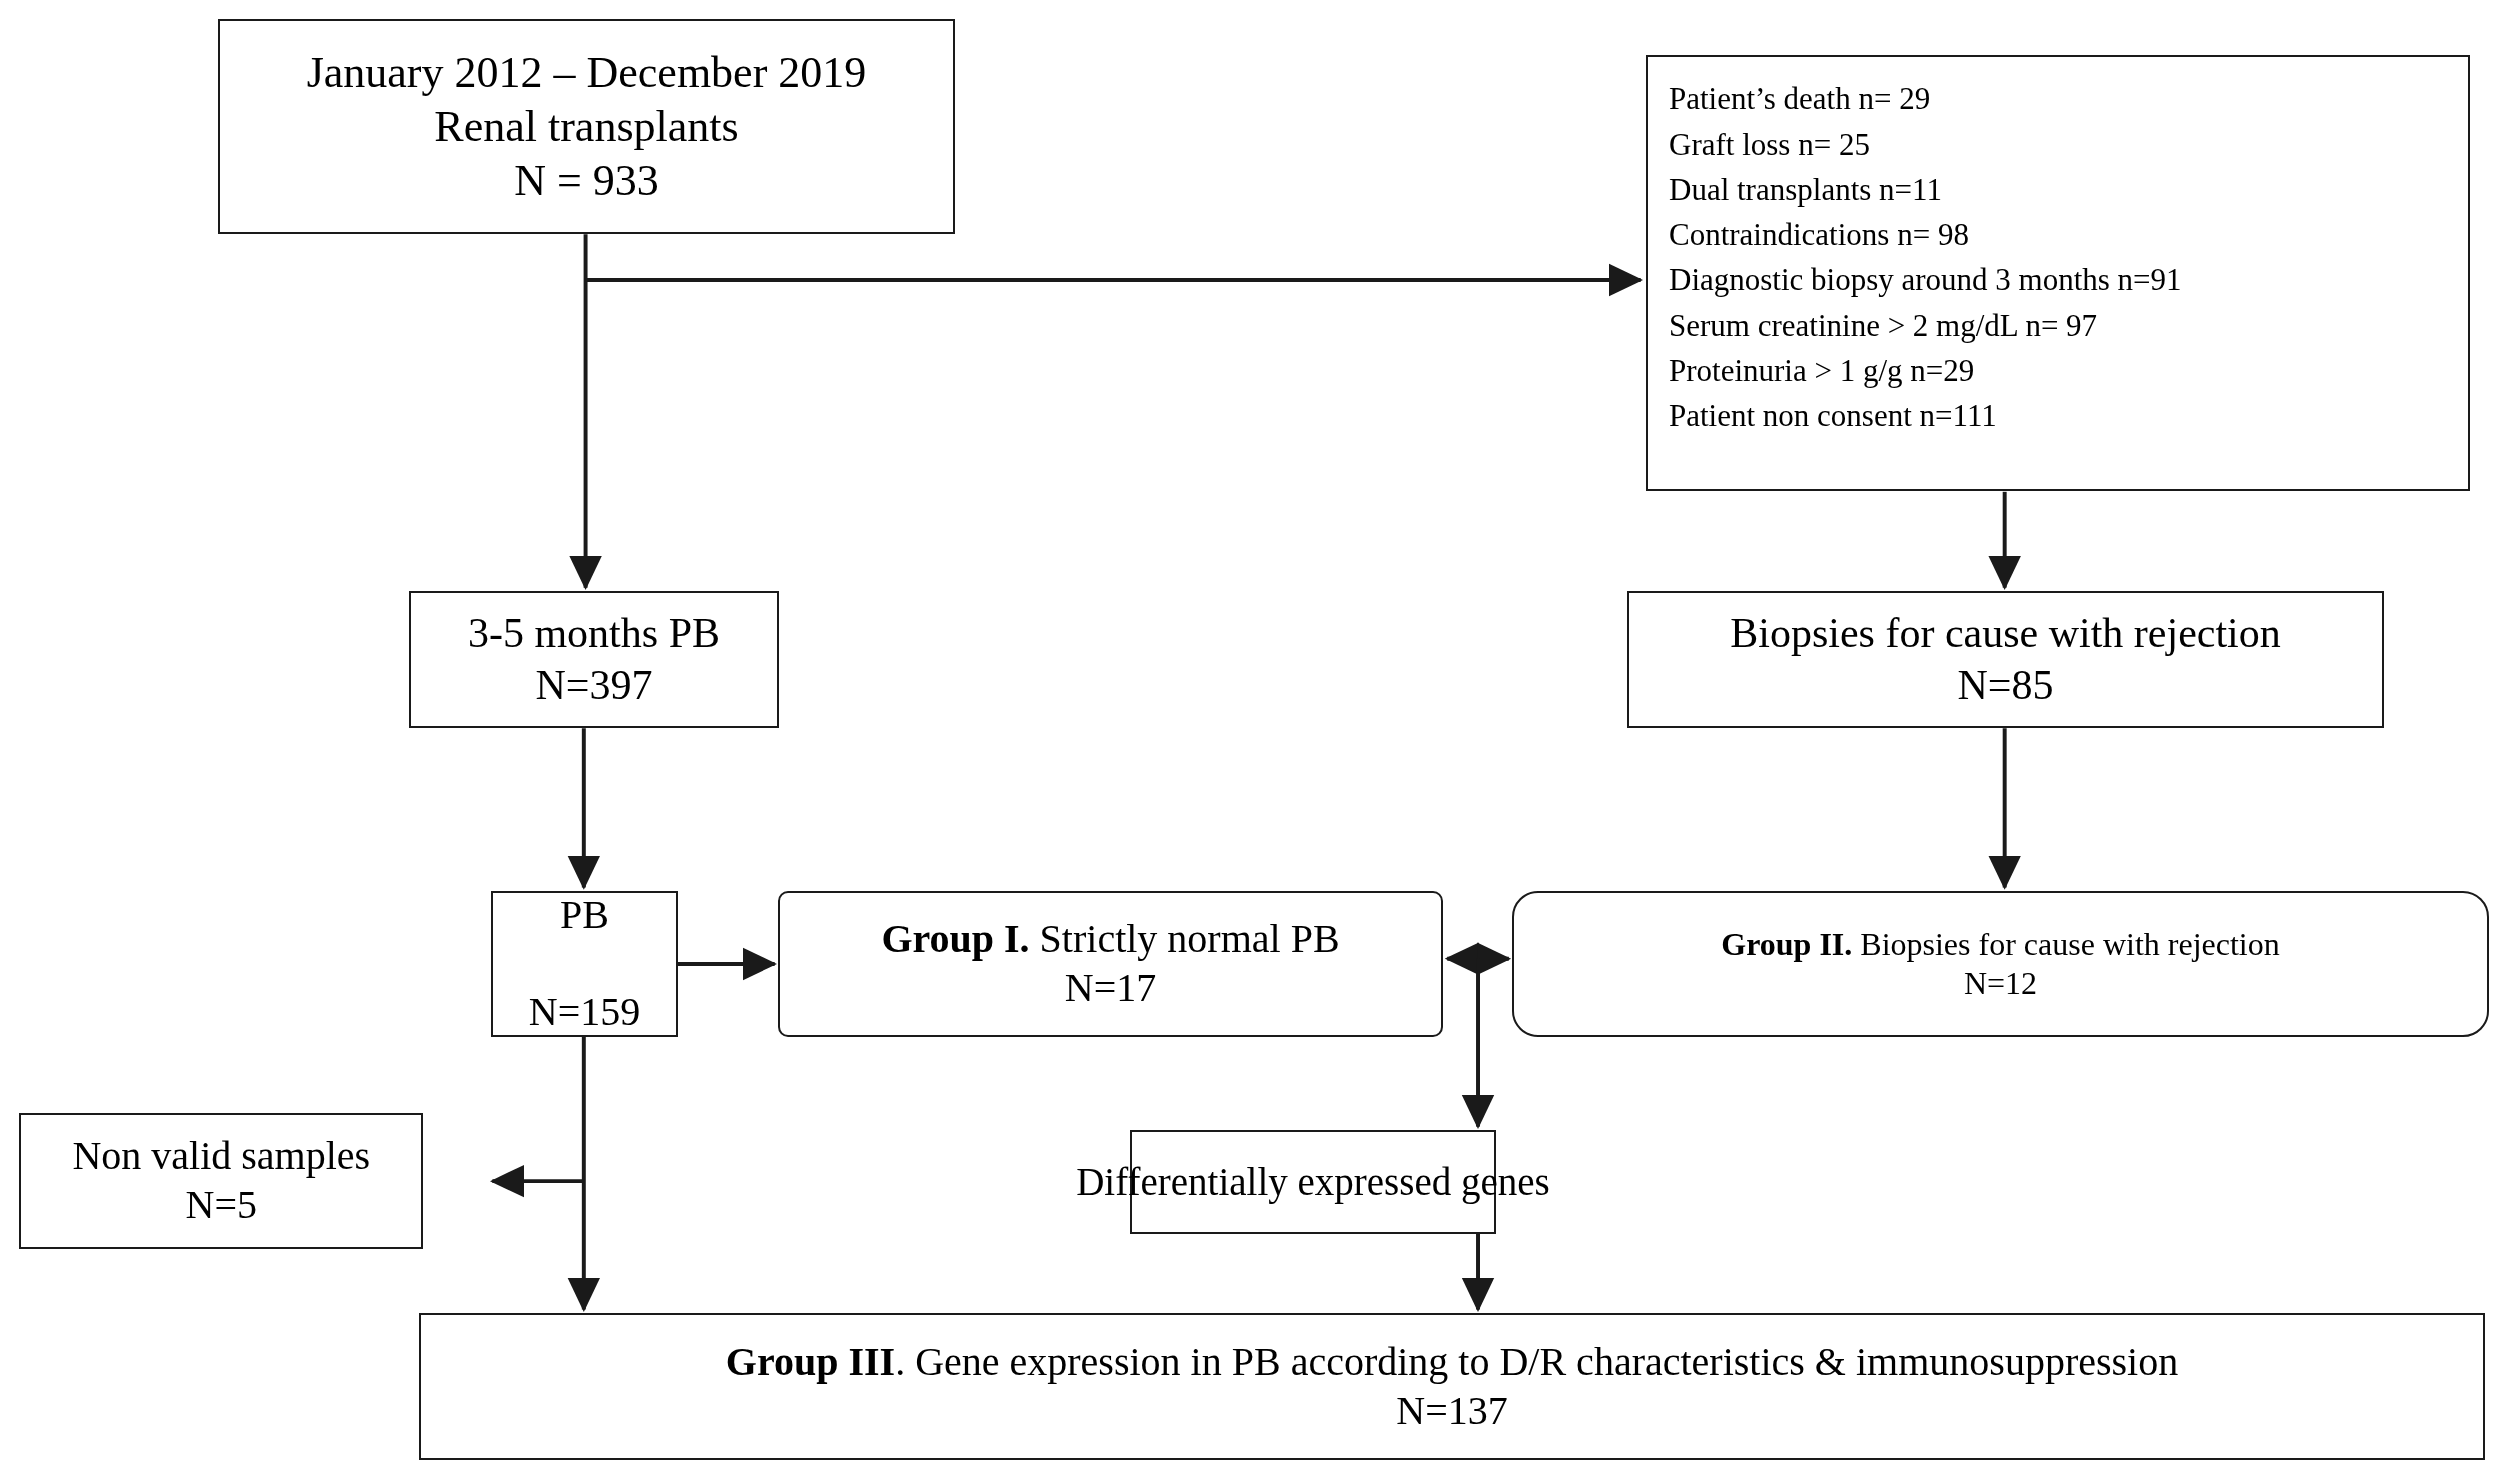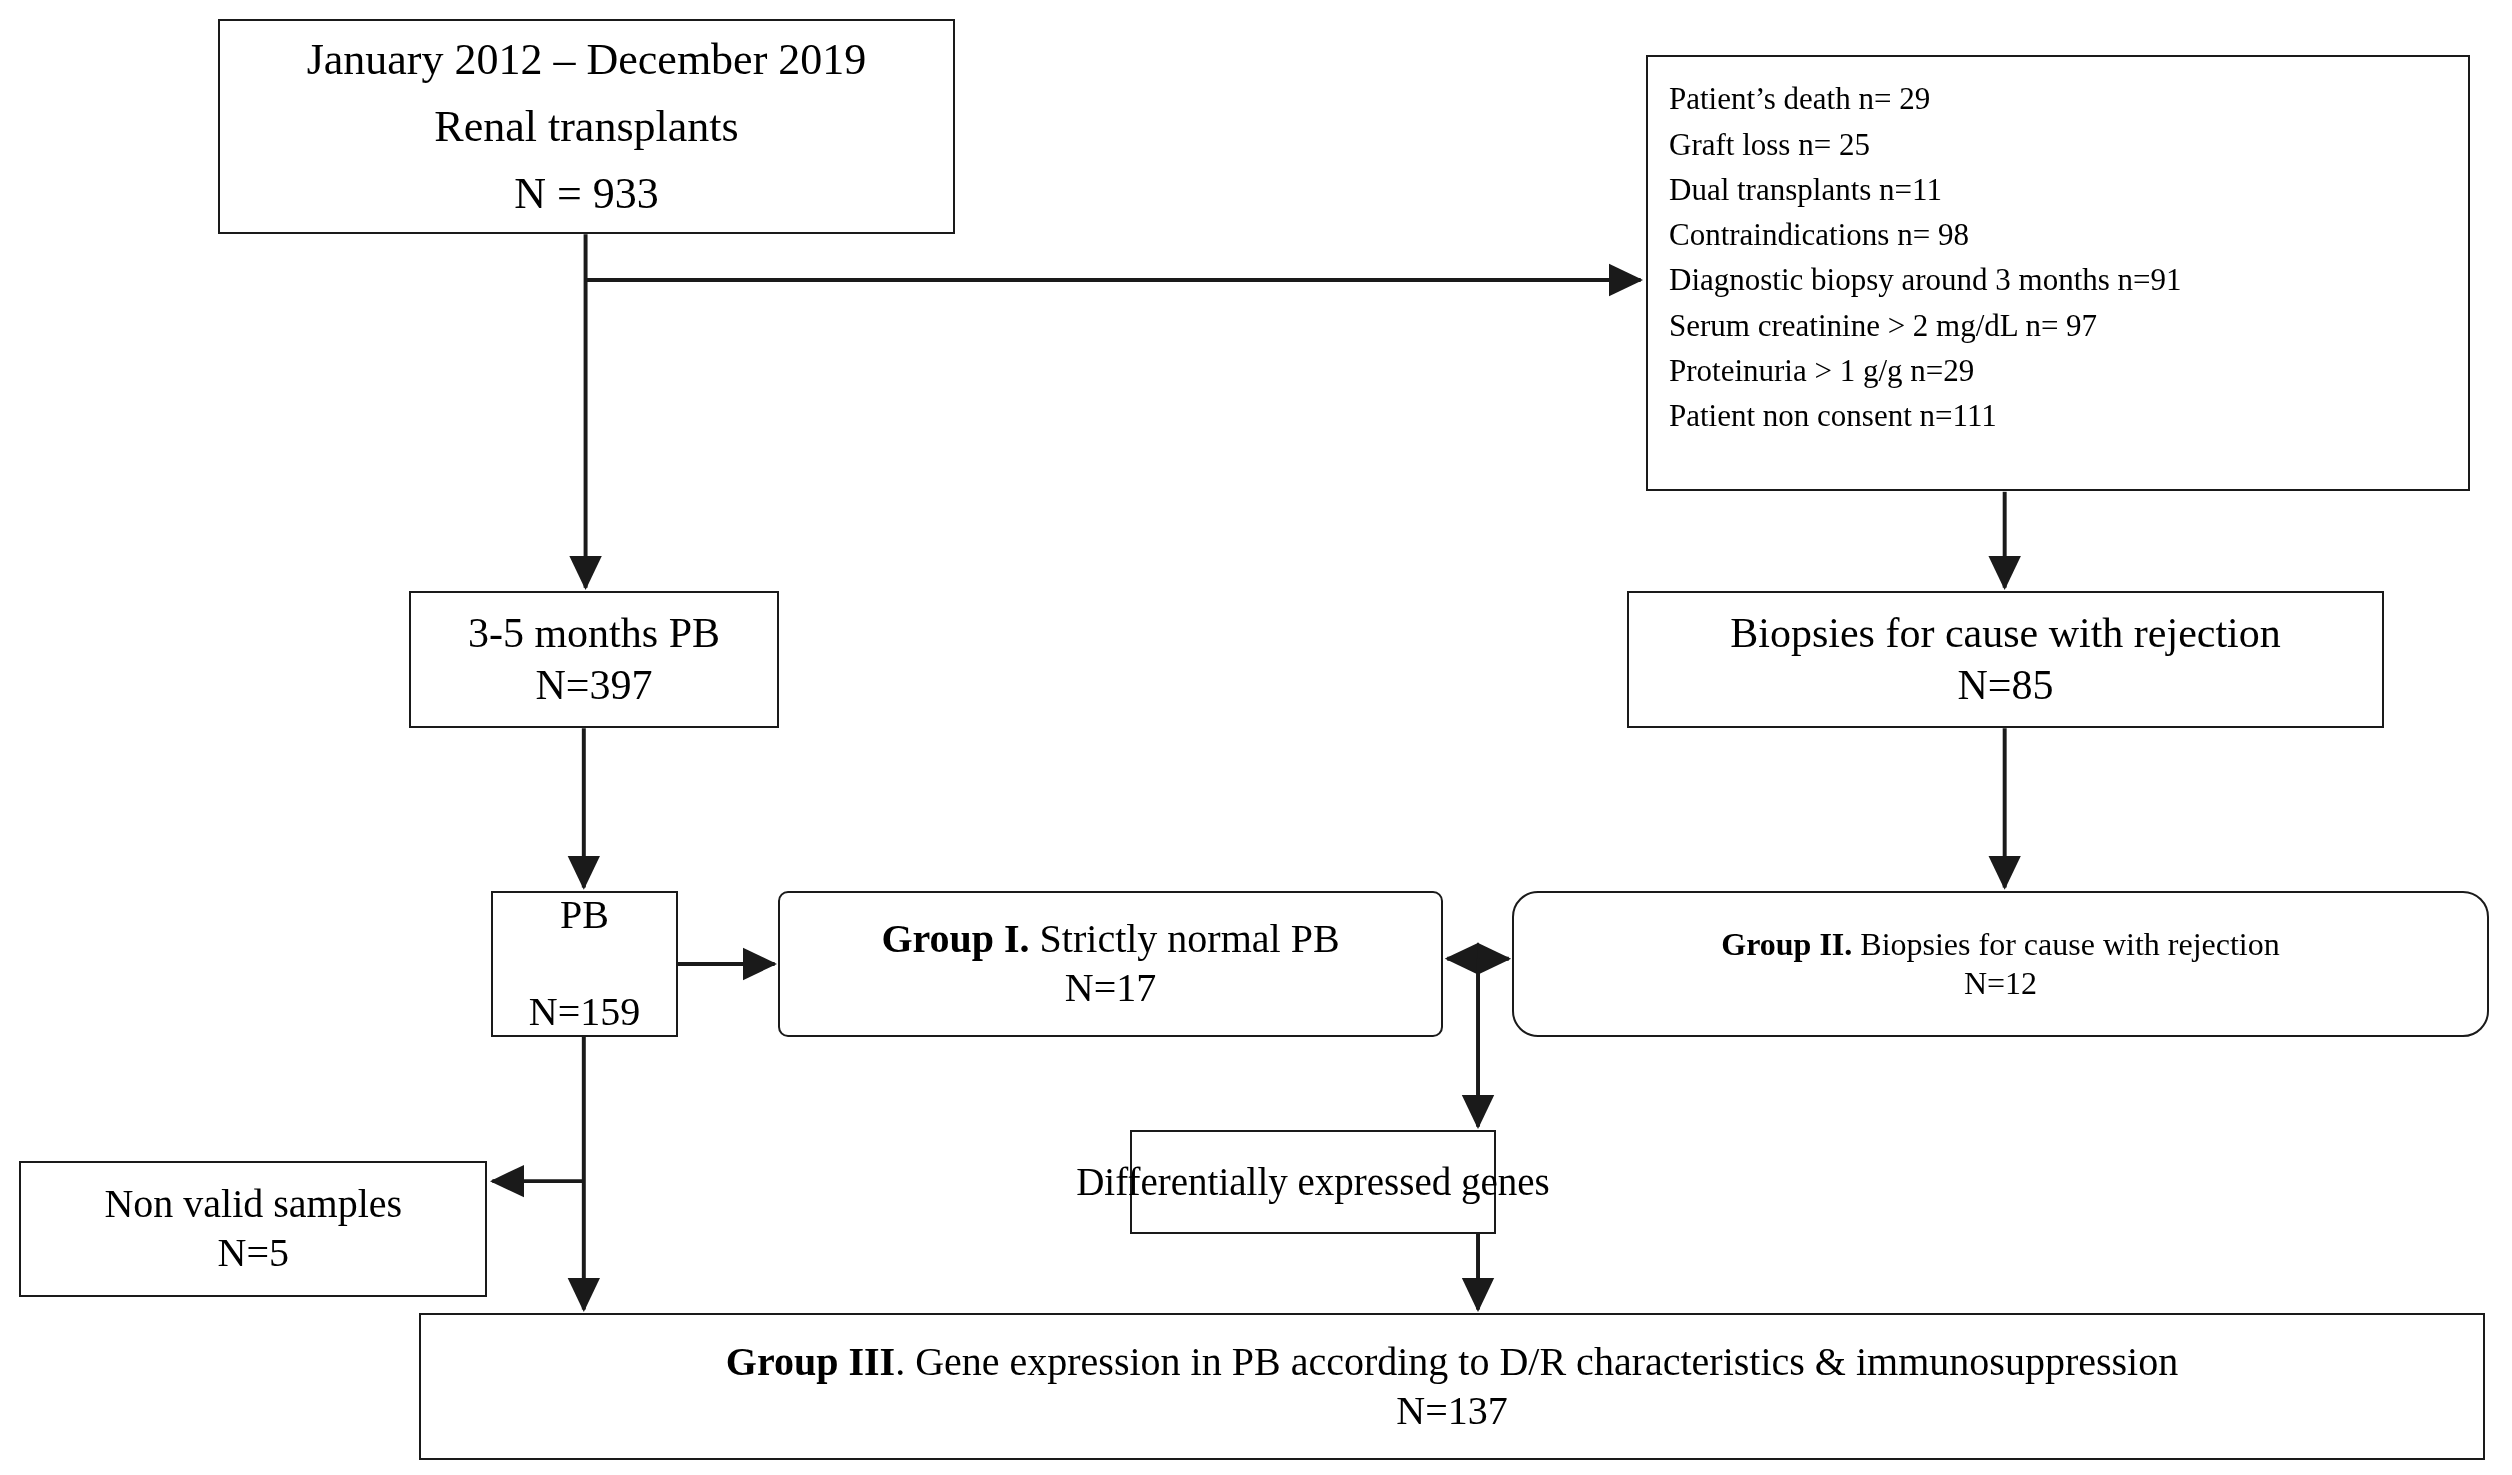--- a/index.html
+++ b/index.html
@@ -42,29 +42,29 @@
     justify-content: flex-start;
     text-align: left;
   }
   .ln {
     display: block;
     white-space: nowrap;
   }
   .b { font-weight: bold; }
 
   
-  #box-cohort     { left: 218px;  top: 19.3px;   width: 737px;  height: 215px; font-size: 44px; gap: 13px; }
+  #box-cohort     { left: 218px;  top: 19.3px;   width: 737px;  height: 215px; font-size: 44px; }
   #box-exclusions { left: 1646px; top: 55px;   width: 824px;  height: 436px; font-size: 31px;
                     padding: 19.3px 0 0 21px; line-height: 1.46; }
   #box-pb35       { left: 409px;  top: 591px;  width: 370px;  height: 137px; font-size: 42px; }
   #box-biopsies   { left: 1627px; top: 591px;  width: 757px;  height: 137px; font-size: 42px; }
   #box-pb159      { left: 491px;  top: 891px; width: 187px;  height: 146px; font-size: 40px; gap: 48px; }
   #box-group1     { left: 778px;  top: 891px; width: 665px;  height: 146px; font-size: 40px; border-radius: 10px; }
   #box-group2     { left: 1512px; top: 891px; width: 977px; height: 146px; font-size: 32px; border-radius: 26px; }
-  #box-nonvalid   { left: 19.3px;   top: 1113px; width: 468px;  height: 136px; font-size: 40px; margin-top: 48px; }
+  #box-nonvalid   { left: 19.3px;   top: 1113px; width: 404px;  height: 136px; font-size: 40px; }
   #box-degs       { left: 1130px; top: 1130px; width: 366px;  height: 104px;  font-size: 39px; }
   #box-group3     { left: 419px;  top: 1313px; width: 2066px; height: 147px; font-size: 40px; }
 </style>
 </head>
 <body>
 
 <div id="canvas">
 
   <svg id="wires" viewBox="0 0 2857 1678" xmlns="http://www.w3.org/2000/svg">
     <defs>

